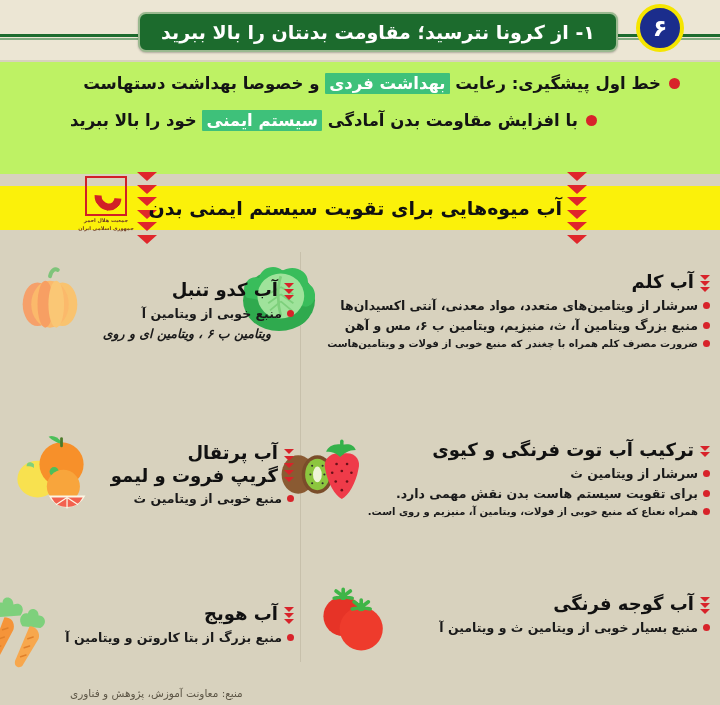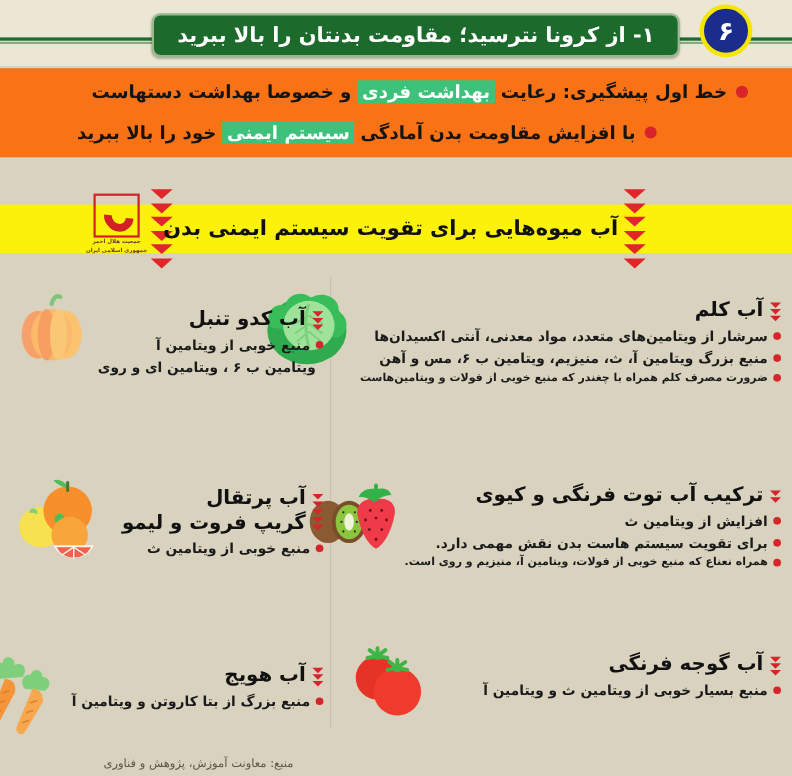--- a/index.html
+++ b/index.html
@@ -82,22 +82,22 @@
     font-weight: bold;
     line-height: 1;
   }
 
   
   .bullets {
     position: absolute;
     top: 62px;
     left: 0;
     width: 720px;
-    height: 81px;
-    background: #f97316;
+    height: 112px;
+    background: #bef264;
     padding: 12px 40px 0 40px;
   }
   .bullet-row {
     display: flex;
     align-items: center;
     justify-content: flex-start;
     gap: 8px;
     margin-bottom: 18px;
     direction: rtl;
   }
@@ -276,21 +276,21 @@
     width: 100%;
   }
   .card-list li {
     display: flex;
     flex-direction: row;
     align-items: center;
     gap: 5px;
     justify-content: flex-start;
     margin-bottom: 5px;
   }
-  .card-list li.noindent { gap: 0; }
+  .card-list li.noindent { gap: 16px; font-style: italic; }
   .li-dot {
     width: 7px; height: 7px;
     border-radius: 50%;
     background: #d8232a;
     flex: 0 0 auto;
   }
   .li-dot.spacer { background: transparent; }
   .li-text {
     font-size: 12.5px;
     color: #1a1a1a;
@@ -316,21 +316,21 @@
     left: 0;
     bottom: 4px;
     width: 720px;
     text-align: left;
     padding-left: 0;
     padding-right: 0;
   }
   .footer span {
     font-size: 10.5px;
     color: #5d5646;
-    margin-left: 94px;
+    margin-left: 70px;
     white-space: nowrap;
   }
 </style>
 </head>
 <body>
 
 <div class="page">
 
   <div class="header">
     <div class="header-rule"></div>
@@ -470,21 +470,21 @@
         <div class="card-head">
           <div class="mini-chevs">
             <span class="mini-chev"></span>
             <span class="mini-chev"></span>
           </div>
           <div class="card-title">ترکیب آب توت فرنگی و کیوی</div>
         </div>
         <ul class="card-list">
           <li>
             <span class="li-dot"></span>
-            <span class="li-text">افزایش از ویتامین ث</span>
+            <span class="li-text">سرشار از ویتامین ث</span>
           </li>
           <li>
             <span class="li-dot"></span>
             <span class="li-text">برای تقویت سیستم هاست بدن نقش مهمی دارد.</span>
           </li>
           <li>
             <span class="li-dot"></span>
             <span class="li-text sm">همراه نعناع که منبع خوبی از فولات، ویتامین آ، منیزیم و روی است.</span>
           </li>
         </ul>

